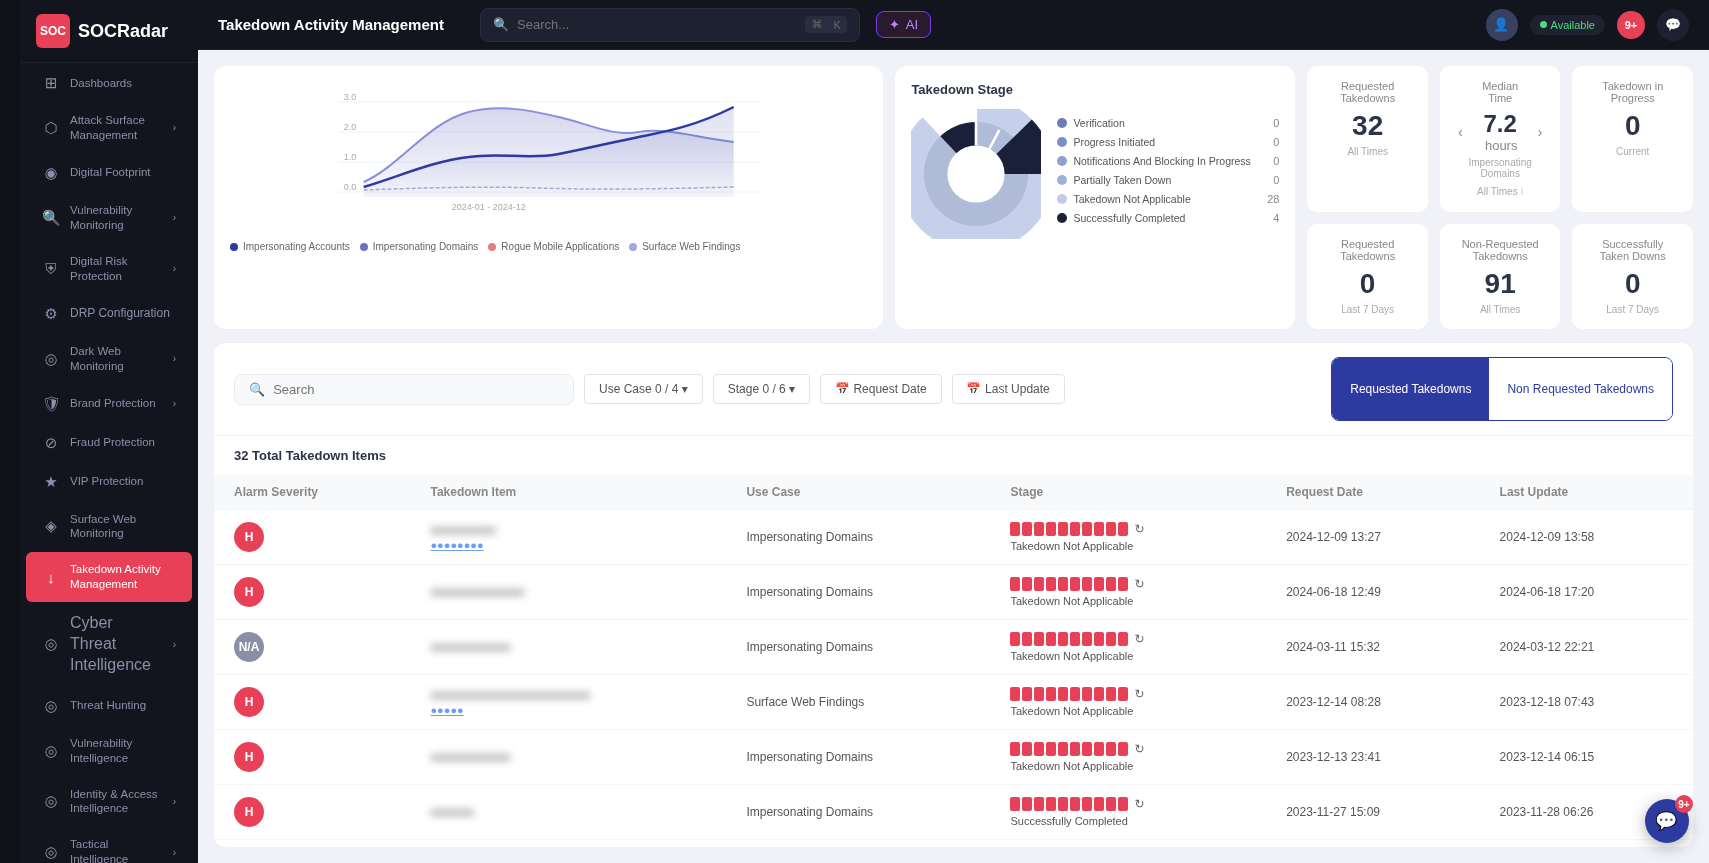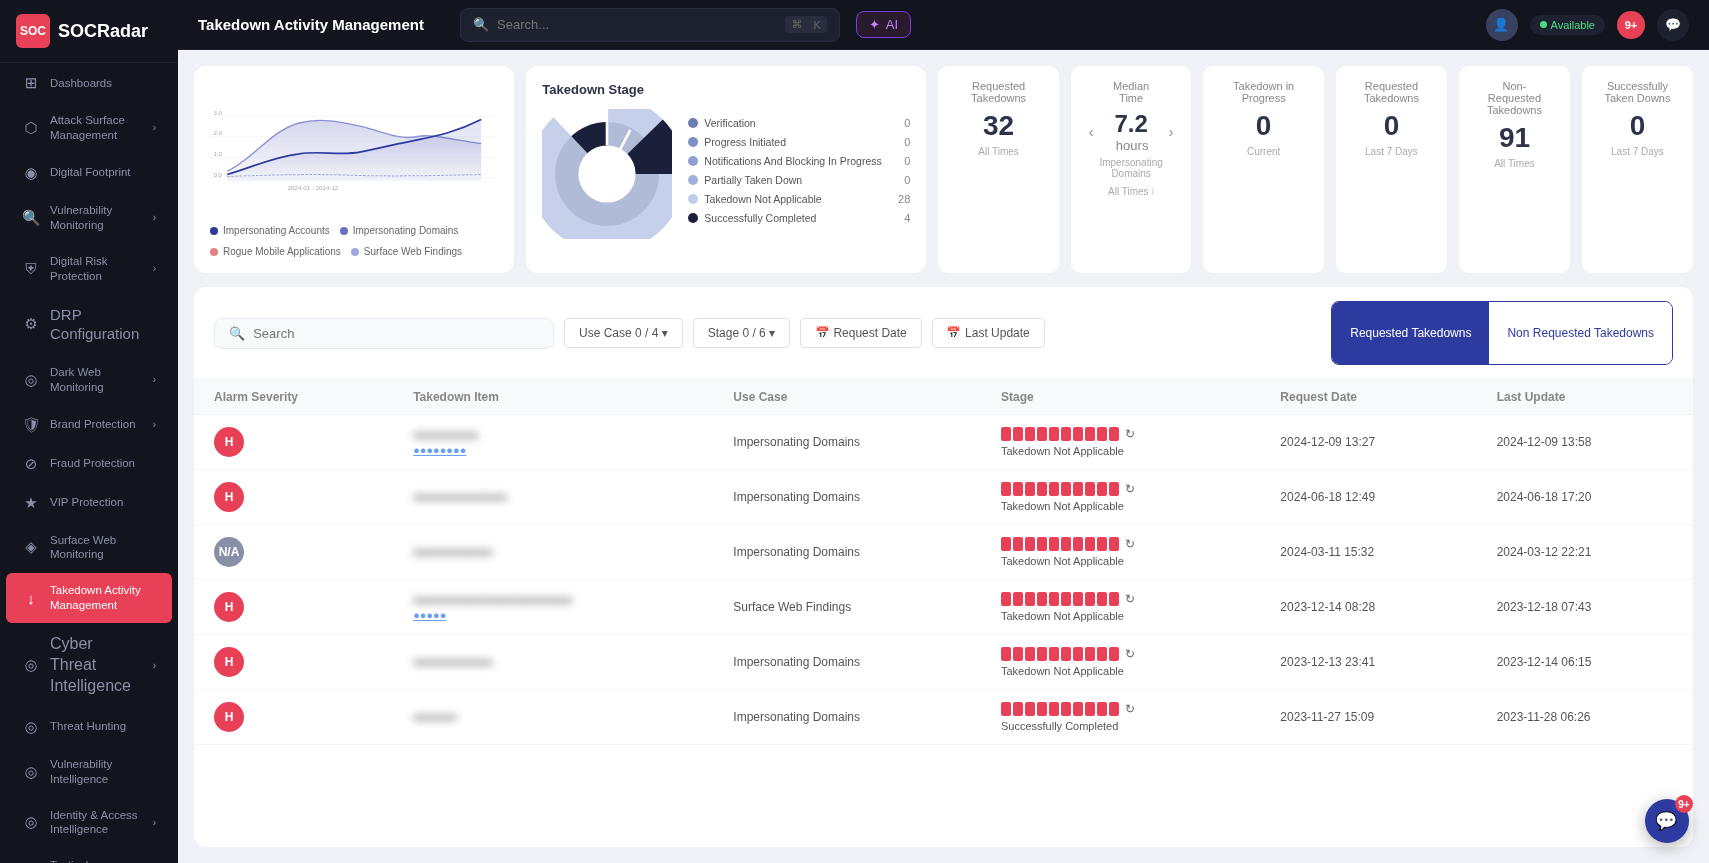--- a/index.html
+++ b/index.html
@@ -1,19 +1,19 @@
 <!DOCTYPE html>
 <html><head>
   <meta charset="utf-8">
   <style>
     * { box-sizing: border-box; margin: 0; padding: 0; }
     body { font-family: 'Segoe UI', Arial, sans-serif; background: #0f1117; color: #fff; display: flex; height: 863px; overflow: hidden; font-size: 13px; }
 
     
-    .sidebar { width: 178px; background: #13151e; display: flex; flex-direction: column; height: 100%; overflow-y: auto; flex-shrink: 0; }
+    .sidebar { width: 178px; background: #13151e; display: flex; flex-direction: column; height: 100%; overflow-y: auto; flex-shrink: 0; margin-left: 20px; }
     .sidebar::-webkit-scrollbar { width: 4px; }
     .sidebar::-webkit-scrollbar-thumb { background: #333; }
     .sidebar-logo { padding: 14px 16px; display: flex; align-items: center; gap: 8px; border-bottom: 1px solid #1e2130; }
     .sidebar-logo-text { color: #fff; font-size: 18px; font-weight: 700; }
     .sidebar-logo-icon { width: 34px; height: 34px; background: #e84057; border-radius: 6px; display: flex; align-items: center; justify-content: center; font-size: 12px; font-weight: 900; color: #fff; }
     .sidebar-item { display: flex; align-items: center; padding: 10px 16px; cursor: pointer; color: #8a8fa8; font-size: 12.5px; gap: 10px; border-radius: 6px; margin: 1px 6px; transition: background 0.15s; position: relative; }
     .sidebar-item.active { background: #e84057; color: #fff; }
     .sidebar-item.active .sidebar-icon { color: #fff; }
     .sidebar-icon { font-size: 15px; width: 18px; text-align: center; flex-shrink: 0; }
     .sidebar-chevron { margin-left: auto; font-size: 10px; }
@@ -41,35 +41,35 @@
     .content::-webkit-scrollbar-thumb { background: #c0c4d0; border-radius: 3px; }
 
     
     .stats-row { display: flex; gap: 12px; }
     .chart-card { background: #fff; border-radius: 12px; padding: 16px; flex: 1; min-width: 0; }
     .card-title { font-size: 13px; font-weight: 600; color: #2d3348; margin-bottom: 12px; display: flex; align-items: center; justify-content: space-between; }
     .date-filter { background: #f5f6fa; border: 1px solid #e0e2ea; border-radius: 6px; padding: 4px 10px; font-size: 11px; color: #666; display: flex; align-items: center; gap: 5px; cursor: pointer; }
 
     
     .chart-area { width: 100%; height: 130px; }
-    .chart-legend { display: flex; flex-wrap: wrap; gap: 10px; margin-top: 10px; }
+    .chart-legend { display: flex; flex-wrap: wrap; gap: 10px; margin-top: 26px; }
     .legend-item { display: flex; align-items: center; gap: 5px; font-size: 10px; color: #666; }
     .legend-dot { width: 8px; height: 8px; border-radius: 50%; }
 
     
     .pie-card { background: #fff; border-radius: 12px; padding: 16px; width: 400px; flex-shrink: 0; }
     .pie-container { display: flex; align-items: center; gap: 16px; }
     .pie-legend { flex: 1; }
     .pie-legend-item { display: flex; align-items: center; gap: 6px; margin-bottom: 7px; font-size: 11px; color: #555; justify-content: space-between; }
     .pie-legend-left { display: flex; align-items: center; gap: 6px; }
     .pie-dot { width: 10px; height: 10px; border-radius: 50%; flex-shrink: 0; }
     .pie-count { color: #888; font-size: 11px; }
 
     
-    .kpi-col { display: flex; gap: 12px; }
+    .kpi-col { display: flex; flex-direction: column; gap: 12px; }
     .kpi-row { display: flex; gap: 12px; }
     .kpi-card { background: #fff; border-radius: 10px; padding: 14px 18px; text-align: center; min-width: 110px; flex: 1; }
     .kpi-label { font-size: 11px; color: #888; margin-bottom: 6px; font-weight: 500; }
     .kpi-value { font-size: 28px; font-weight: 700; color: #2d3348; }
     .kpi-sub { font-size: 10px; color: #aaa; margin-top: 4px; }
     .kpi-nav-btn { color: #888; cursor: pointer; font-size: 14px; }
     .kpi-value-med { font-size: 24px; font-weight: 700; color: #2d3348; }
     .kpi-unit { font-size: 13px; color: #888; margin-left: 2px; }
     .info-icon { color: #ccc; font-size: 11px; cursor: pointer; }
 
@@ -142,21 +142,21 @@
     <span style="font-size:11.5px;line-height:1.3;">Vulnerability Monitoring</span>
     <span class="sidebar-chevron">›</span>
   </div>
       <div class="sidebar-item">
     <span class="sidebar-icon">⛨</span>
     <span style="font-size:11.5px;line-height:1.3;">Digital Risk Protection</span>
     <span class="sidebar-chevron">›</span>
   </div>
       <div class="sidebar-item">
     <span class="sidebar-icon">⚙</span>
-    <span style="font-size:15px;line-height:1.3;">DRP Configuration</span>
+    <span style="font-size:12px;line-height:1.3;">DRP Configuration</span>
 
   </div>
       <div class="sidebar-item">
     <span class="sidebar-icon">◎</span>
     <span style="font-size:11.5px;line-height:1.3;">Dark Web Monitoring</span>
     <span class="sidebar-chevron">›</span>
   </div>
       <div class="sidebar-item">
     <span class="sidebar-icon">🛡</span>
     <span style="font-size:11.5px;line-height:1.3;">Brand Protection</span>
@@ -424,20 +424,23 @@
         <button class="filter-btn">Use Case 0 / 4 ▾</button>
         <button class="filter-btn">Stage 0 / 6 ▾</button>
         <button class="filter-btn">📅 Request Date</button>
         <button class="filter-btn">📅 Last Update</button>
         <div class="table-tabs">
           <button class="tab-btn active">Requested Takedowns</button>
           <button class="tab-btn inactive">Non Requested Takedowns</button>
         </div>
       </div>
 
+      <div class="table-meta">
+        <strong>32 Total Takedown Items</strong>
+      </div>
 
       <table class="data-table">
         <thead>
           <tr>
             <th>Alarm Severity</th>
             <th>Takedown Item</th>
             <th>Use Case</th>
             <th>Stage</th>
             <th>Request Date</th>
             <th>Last Update</th>

